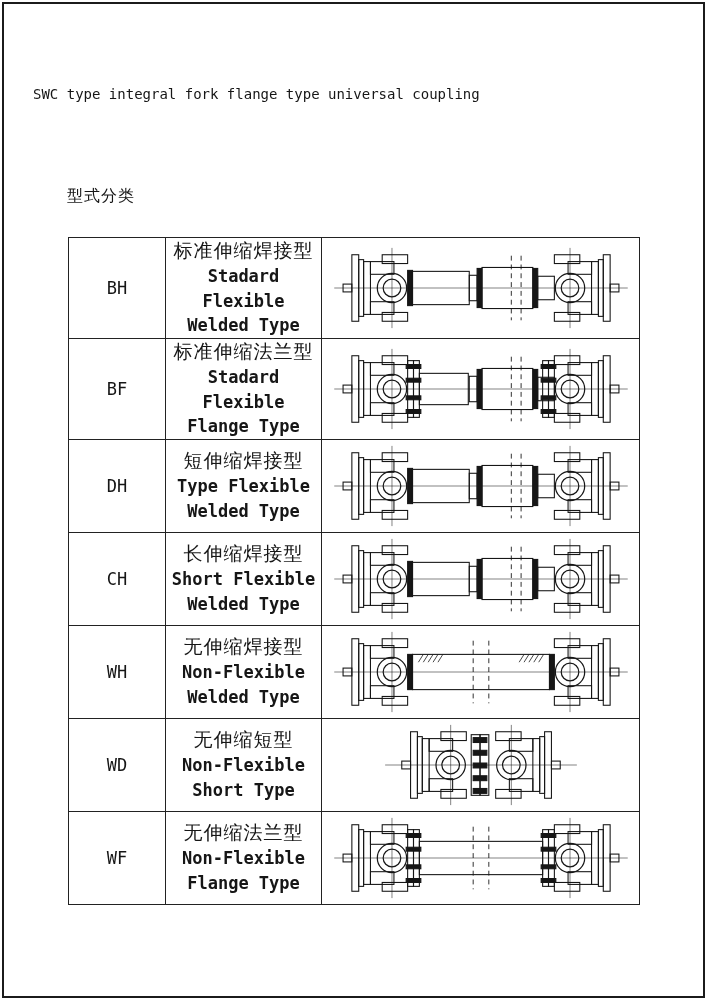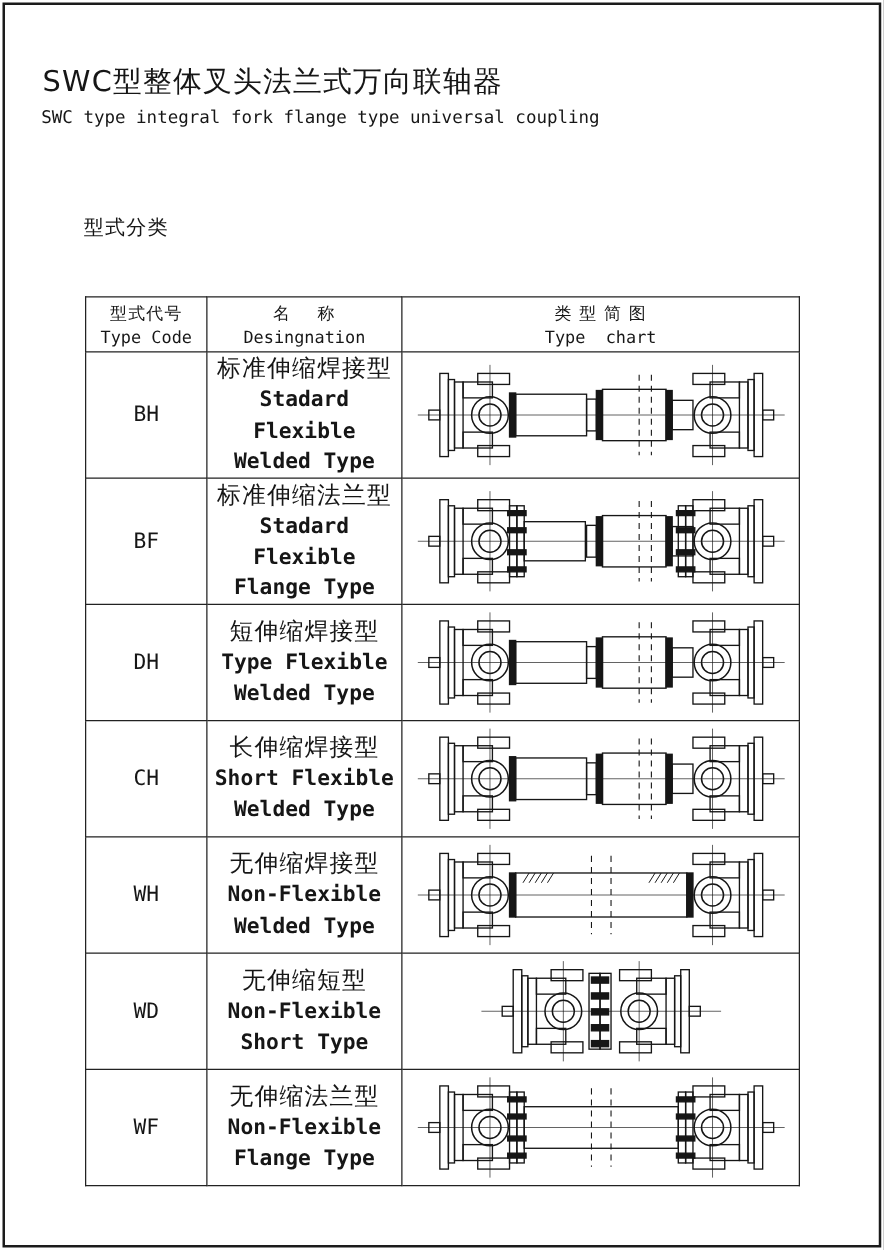--- a/index.html
+++ b/index.html
@@ -4,67 +4,52 @@
 <style>
   html,body{margin:0;padding:0;background:#888;}
   .page{position:relative;width:707px;height:1000px;background:#ffffff;margin:0 auto;
         font-family:"DejaVu Sans",sans-serif;color:#161616;overflow:hidden;}
   .page-border{position:absolute;left:2px;top:2px;right:2px;bottom:2px;
         border:2.5px solid #1b1b1b;pointer-events:none;}
   .title-zh{position:absolute;left:34px;top:50px;font-size:23px;letter-spacing:1px;
         font-family:"DejaVu Sans","Liberation Sans",sans-serif;}
   .title-en{position:absolute;left:33px;top:86px;font-size:14px;
         font-family:"DejaVu Sans Mono",monospace;white-space:pre;}
-  .section-zh{position:absolute;left:67px;top:172px;font-size:16px;letter-spacing:1px;}
+  .section-zh{position:absolute;left:67px;top:186px;font-size:16px;letter-spacing:1px;}
   .section-en{position:absolute;left:66px;top:200px;font-size:15.5px;
         font-family:"DejaVu Sans Mono",monospace;}
   table.cls{position:absolute;left:68px;top:237px;border-collapse:collapse;table-layout:fixed;}
   table.cls td,table.cls th{border:1.6px solid #222;padding:0;text-align:center;
         vertical-align:middle;font-weight:normal;}
   th .hz{font-size:13.5px;white-space:pre;letter-spacing:1px;}
   th .he{font-size:13.5px;font-family:"DejaVu Sans Mono",monospace;white-space:pre;margin-top:2px;}
   tr.hdr{height:44px;}
   tr.row{height:93px;}
   .code{font-size:17px;font-family:"DejaVu Sans Mono",monospace;}
   .nm-zh{font-size:19px;letter-spacing:1px;}
   .nm-en{font-size:17px;font-family:"DejaVu Sans Mono",monospace;line-height:1.45;font-weight:bold;}
   .chart-cell svg{display:block;width:314px;height:90px;margin:0 auto;}
 </style>
 </head>
 <body>
 
 <div class="page">
   <div class="page-border"></div>
 
-  <div class="title-zh">SWC型整体叉头法兰式万向联轴器</div>
   <div class="title-en">SWC type integral fork flange type universal coupling</div>
 
   <div class="section-zh">型式分类</div>
 
   <table class="cls">
     <colgroup>
         <col style="width:97px">
         <col style="width:156px">
         <col style="width:318px">
       </colgroup>
     <tbody>
-        <tr class="hdr">
-      <th>
-        <div class="hz">型式代号</div>
-        <div class="he">Type Code</div>
-      </th>
-      <th>
-        <div class="hz">名    称</div>
-        <div class="he">Desingnation</div>
-      </th>
-      <th>
-        <div class="hz">类 型 简 图</div>
-        <div class="he">Type  chart</div>
-      </th>
-    </tr>
 
     <tr class="row">
       <td class="code">BH</td>
       <td>
         <div class="nm-zh">标准伸缩焊接型</div>
         <div class="nm-en">Stadard Flexible</div>
         <div class="nm-en">Welded Type</div>
       </td>
       <td class="chart-cell">
         <svg class="coupling-svg" viewBox="0 0 320 92">

